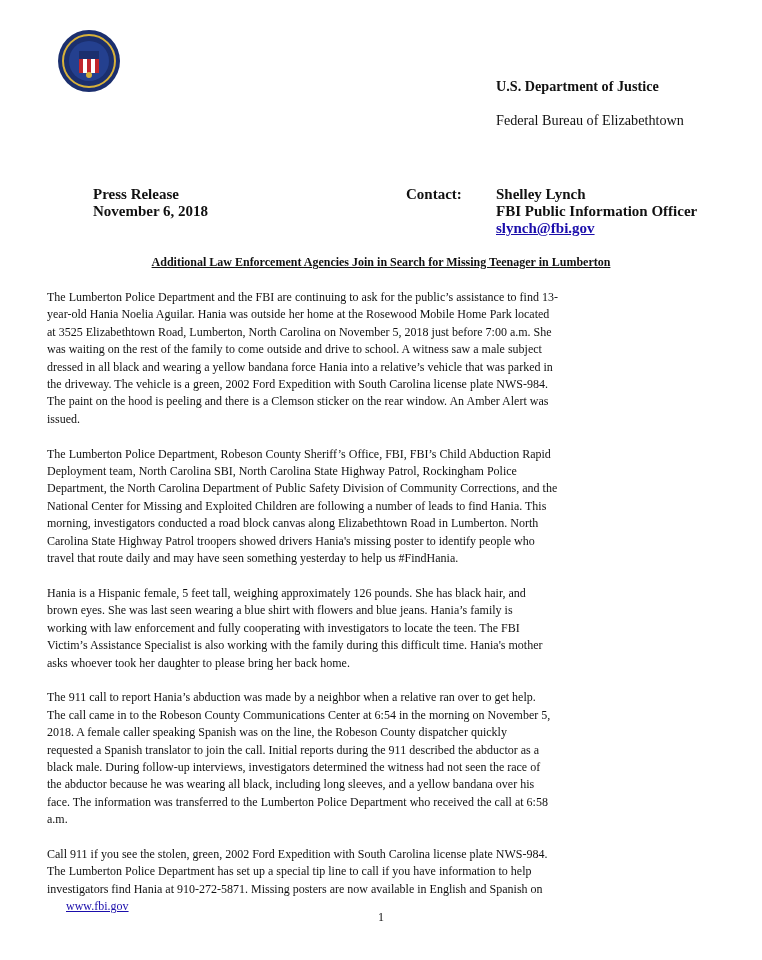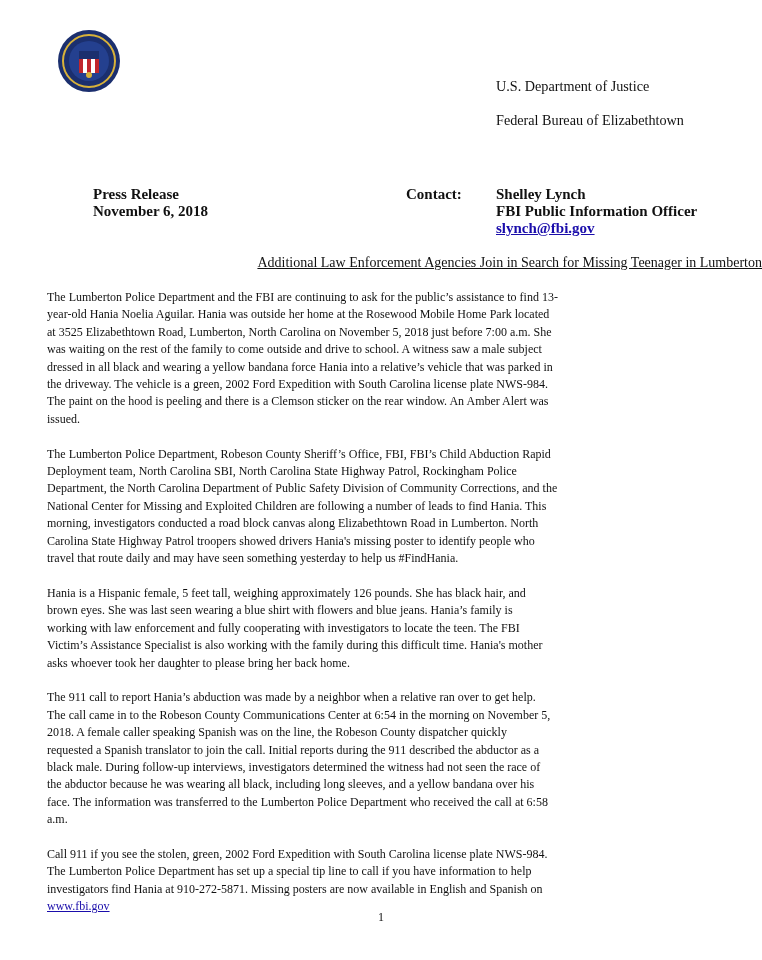--- a/index.html
+++ b/index.html
@@ -1,31 +1,31 @@
 <!DOCTYPE html>
 <html><head>
 <meta charset="utf-8">
 <style>
   html, body { margin: 0; padding: 0; background: #ffffff; }
   body { width: 762px; height: 960px; position: relative; overflow: hidden;
          font-family: "Liberation Serif", "DejaVu Serif", serif; color: #111; }
   .seal { position: absolute; left: 57px; top: 29px; width: 64px; height: 64px; }
   .agency { position: absolute; left: 496px; top: 78px; font-size: 14.2px; line-height: 17px; }
   .agency div { margin-bottom: 17px; }
-  .agency .bold { font-weight: normal; }
+  .agency .bold { font-weight: bold; }
   .hdr { position: absolute; top: 186px; font-size: 15px; line-height: 17px; font-weight: bold; }
   .hdr.left { left: 93px; }
   .hdr.mid { left: 406px; }
   .hdr.right { left: 496px; }
   .hdr a { color: #1a0dab; text-decoration: underline; text-align: right; }
-  .title { position: absolute; left: 0; right: 0; top: 255px; text-align: right;
-           font-weight: normal; font-size: 14px; text-decoration: underline; }
+  .title { position: absolute; left: 0; right: 0; top: 255px; text-align: center;
+           font-weight: bold; font-size: 12px; text-decoration: underline; }
   .body { position: absolute; left: 47px; width: 680px; top: 289px; font-size: 12px; line-height: 17.4px; }
   .body p { margin: 0 0 17.4px 0; white-space: pre-line; }
-  .body a { color: #1a0dab; text-decoration: underline; }
+  .body a { color: #1a0dab; text-decoration: underline; margin-left: 19px; }
   .pagenum { position: absolute; left: 0; right: 0; top: 910px; text-align: center; font-size: 12px; }
 </style>
 </head>
 <body>
 
 <svg class="seal" viewBox="0 0 64 64">
   <circle cx="32" cy="32" r="31" fill="#1b2f6e"></circle>
   <circle cx="32" cy="32" r="26" fill="none" stroke="#d8b23a" stroke-width="2"></circle>
   <circle cx="32" cy="32" r="20" fill="#24408f"></circle>
   <rect x="22" y="22" width="20" height="22" fill="#ffffff"></rect>

